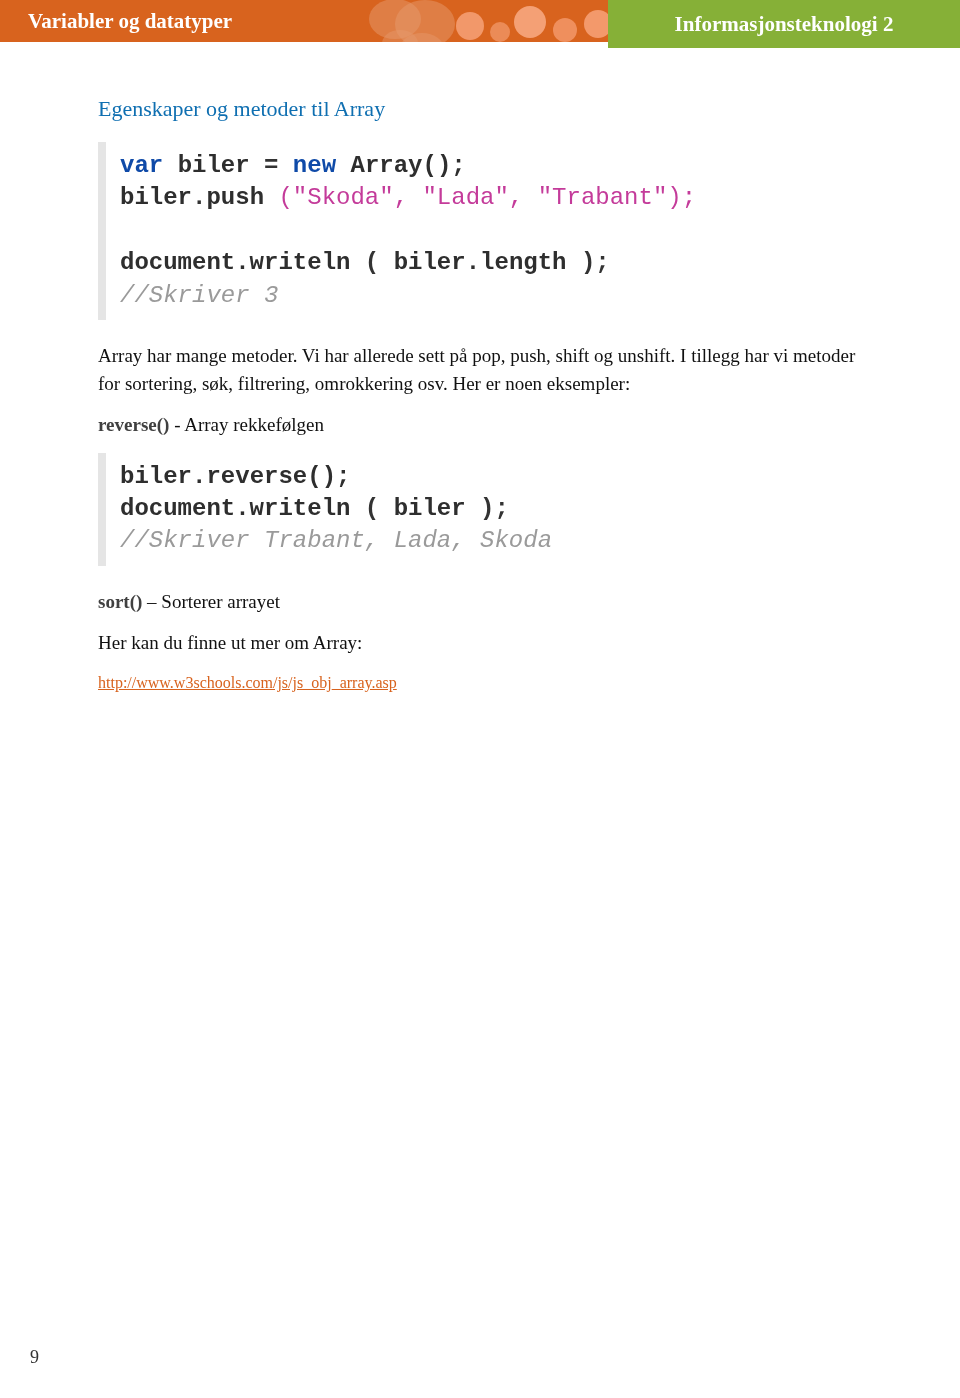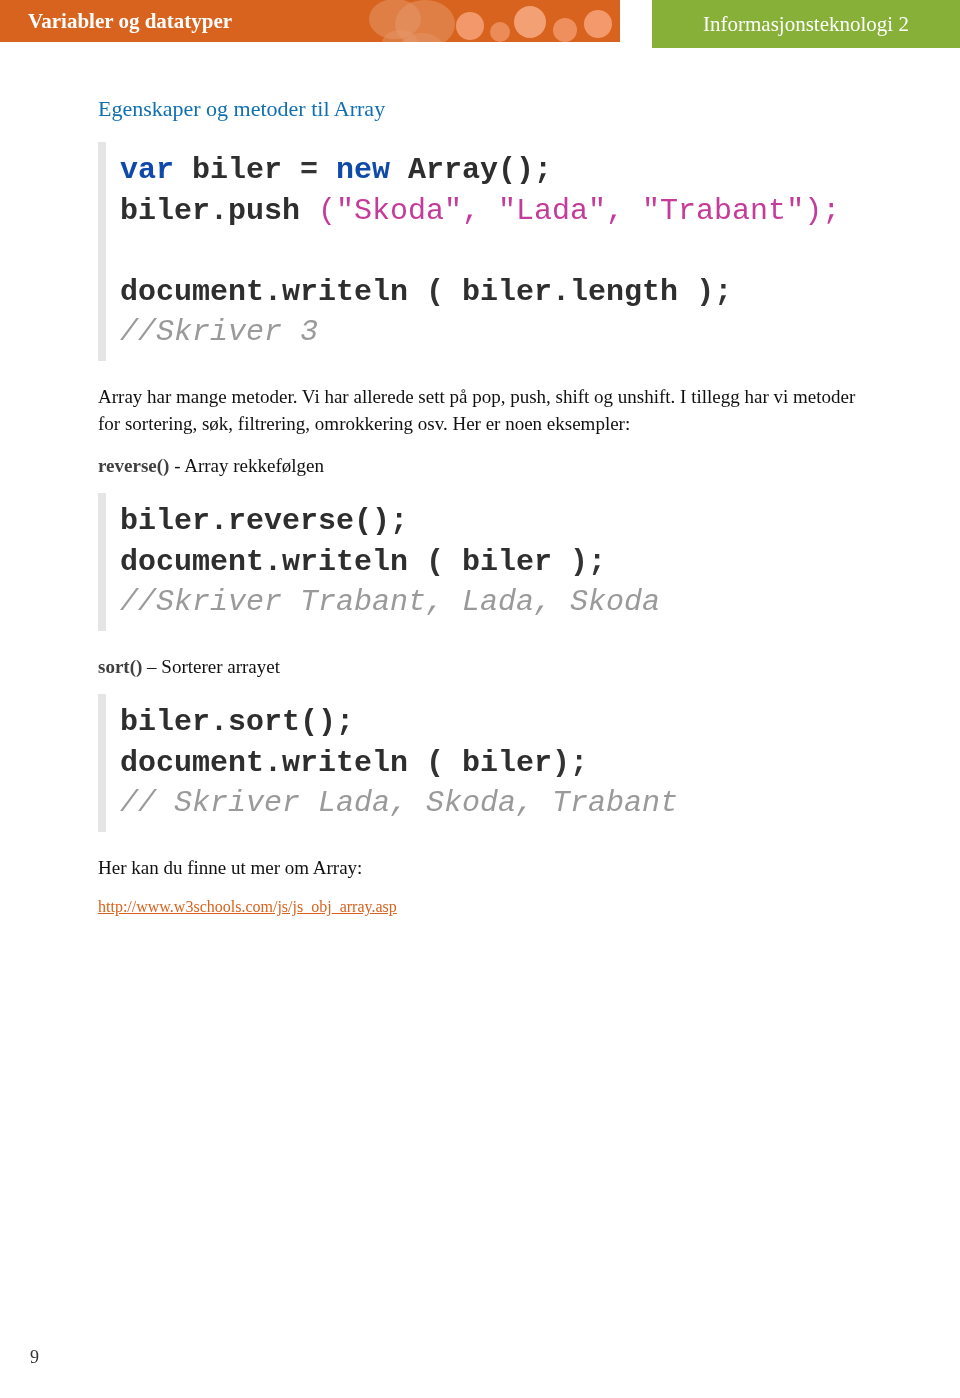--- a/index.html
+++ b/index.html
@@ -27,28 +27,28 @@
     color: #fff;
     font-family: Georgia, serif;
     font-weight: bold;
     font-size: 21px;
     overflow: hidden;
   }
   .header-right {
     position: absolute;
     right: 0; top: 0;
     height: 48px;
-    width: 308px;
+    width: 352px;
     background: #86b037;
     display: flex;
     align-items: center;
     justify-content: center;
     color: #fff;
     font-family: Georgia, serif;
-    font-weight: normal;
+    font-weight: bold;
     font-size: 21px;
   }
   .butterfly {
     position: absolute;
     left: 360px;
     top: -6px;
     width: 100px;
     height: 70px;
     opacity: 0.35;
   }
@@ -79,21 +79,21 @@
   }
   .term-label {
     color: #404040;
     font-weight: bold;
   }
   .code-block {
     margin: 8px 0 22px 0;
     border-left: 8px solid #e5e5e5;
     padding: 8px 0 8px 14px;
     font-family: "Lucida Console", Monaco, "Courier New", monospace;
-    font-size: 30px;
+    font-size: 24px;
     line-height: 1.35;
     white-space: pre;
   }
   .kw { color: #0f4aa8; font-weight: bold; }       
   .ident { color: #2e2e2e; font-weight: bold; }
   .prop { color: #2e2e2e; font-weight: bold; }
   .str { color: #c43b9a; }
   .punct { color: #333; font-weight: bold; }
   .comment { color: #9a9a9a; font-style: italic; }
   a.link {
@@ -153,22 +153,19 @@
   </p>
 
   <div class="code-block"><span class="ident">biler</span><span class="prop">.reverse();</span>
 <span class="ident">document</span><span class="prop">.writeln</span><span class="punct"> ( </span><span class="ident">biler</span><span class="punct"> );</span>
 <span class="comment">//Skriver Trabant, Lada, Skoda</span></div>
 
   <p class="para">
     <span class="term-label">sort()</span><span> – Sorterer arrayet</span>
   </p>
 
-  <div class="code-block"><span class="ident">biler</span><span class="prop">.sort();</span>
-<span class="ident">document</span><span class="prop">.writeln</span><span class="punct"> ( </span><span class="ident">biler</span><span class="punct">);</span>
-<span class="comment">// Skriver Lada, Skoda, Trabant</span></div>
 
   <p class="para">Her kan du finne ut mer om Array:</p>
   <a class="link">http://www.w3schools.com/js/js_obj_array.asp</a>
 
 </div>
 
 <div class="page-number">9</div>
 
 </body></html>

